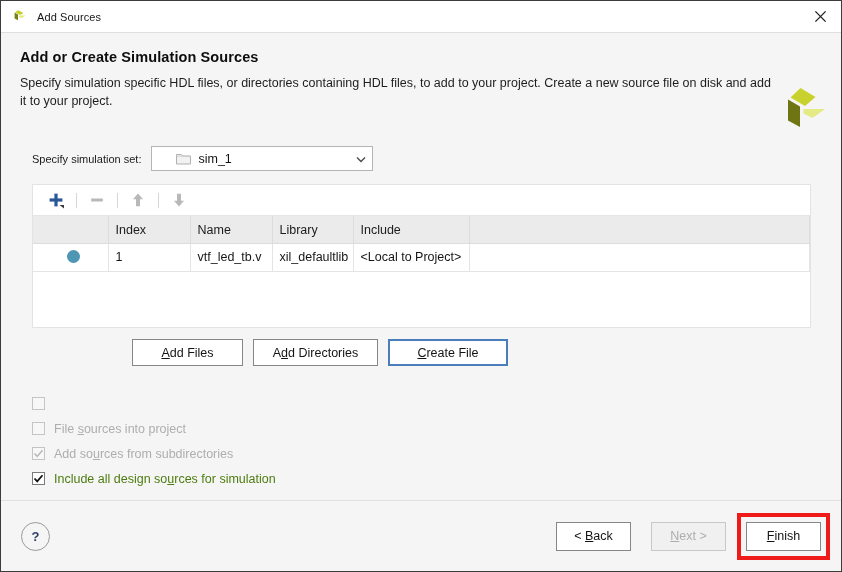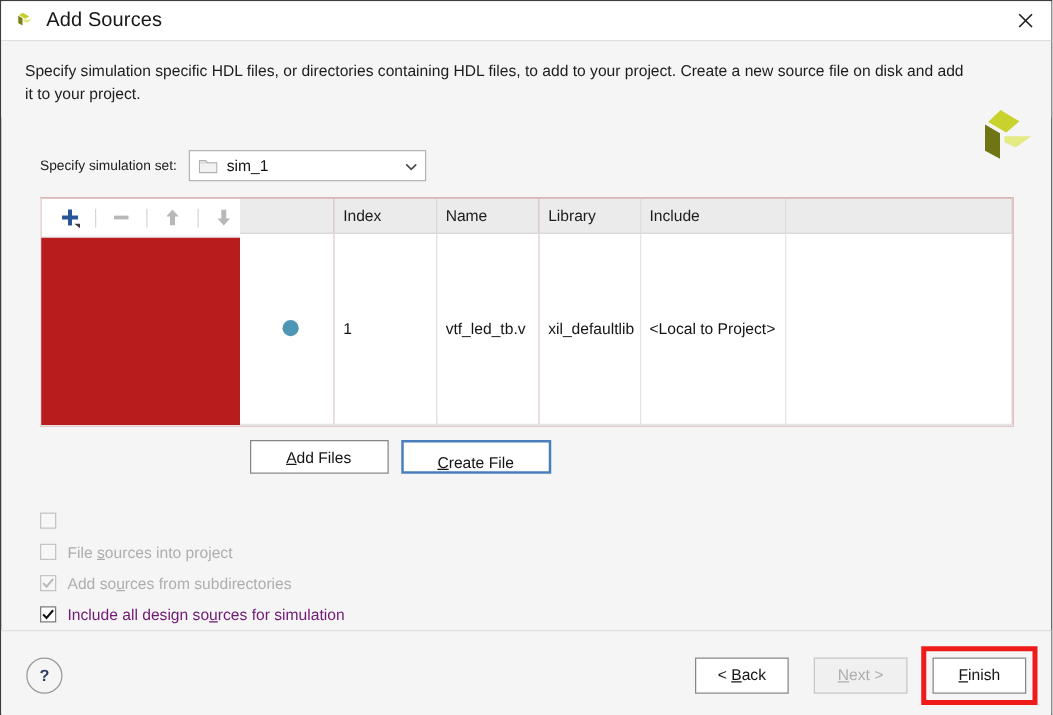--- a/index.html
+++ b/index.html
@@ -30,21 +30,21 @@
     min-height: 31px;
     background: #ffffff;
     border-bottom: 1px solid #dedede;
     display: flex;
     align-items: center;
     padding: 0 0 0 9px;
     position: relative;
   }
   .title-icon { width: 18px; height: 18px; margin-right: 9px; flex: 0 0 auto; }
   .title-text {
-    font-size: 16px;
+    font-size: 11px;
     color: #161616;
     letter-spacing: .1px;
   }
   .close-btn {
     position: absolute;
     right: 0; top: 0;
     width: 42px; height: 30px;
     display: flex; align-items: center; justify-content: center;
     font-size: 15px;
     color: #202020;
@@ -90,45 +90,45 @@
     align-items: center;
     margin-top: 26px;
     margin-left: 12px;
   }
   .simset-label {
     font-size: 11px;
     color: #1b1b1b;
     margin-right: 10px;
   }
   .combo {
-    width: 190px;
+    width: 222px;
     height: 25px;
     box-sizing: border-box;
     border: 1px solid #b5b5b5;
     background: #ffffff;
     display: flex;
     align-items: center;
-    padding: 0 4px 0 7px;
+    padding: 0 4px 0 24px;
     cursor: pointer;
   }
   .folder-icon { width: 15px; height: 13px; margin-right: 7px; flex:0 0 auto;}
   .combo-value { flex: 1 1 auto; font-size: 12.5px; color: #141414; }
   .combo-arrow { width: 14px; height: 14px; flex: 0 0 auto; }
 
   
   .table-panel {
     margin-top: 13px;
     margin-left: 12px;
     margin-right: 11px;
-    height: 183px;
+    height: 144px;
     box-sizing: border-box;
     border: 1px solid #e3e3e3;
-    background: #b91c1c;
-    display: flex;
-    flex-direction: row;
+    background: #4d7c0f;
+    display: flex;
+    flex-direction: column;
   }
   .toolbar {
     height: 30px;
     min-height: 30px;
     border-bottom: 1px solid #e6e6e6;
     display: flex;
     align-items: center;
     padding-left: 10px;
     background: #ffffff;
   }
@@ -203,21 +203,20 @@
     color: #141414;
     font-family: "Liberation Sans", sans-serif;
     cursor: pointer;
     display: flex;
     align-items: center;
     justify-content: center;
     padding: 0 12px;
   }
   .btn.focus {
     border: 2px solid #4a7ebb;
-    align-items: flex-end;
   }
   .btn.disabled {
     color: #adadad;
     border-color: #c8c8c8;
     background: #f0f0f0;
     cursor: default;
   }
   .btn-addfiles { width: 111px; }
   .btn-adddirs  { width: 125px; }
   .btn-create   { width: 120px; }
@@ -241,21 +240,21 @@
     border: 1px solid #7b7b7b;
     background: #ffffff;
     margin-right: 9px;
     position: relative;
     flex: 0 0 auto;
   }
   .chkrow.disabled .chkbox {
     border-color: #c4c4c4;
     background: #f7f7f7;
   }
-  .chk-label { font-size: 12.5px; color: #701a75; }
+  .chk-label { font-size: 12.5px; color: #4d7c0f; }
   .chkrow.disabled .chk-label { color: #aeaeae; }
   .tick { position: absolute; left: 0; top: 0; width: 11px; height: 11px; }
 
   
   .footer {
     height: 70px;
     min-height: 70px;
     border-top: 1px solid #e0e0e0;
     background: #f5f5f5;
     position: relative;
@@ -307,20 +306,21 @@
     <span class="title-text">Add Sources</span>
     <div class="close-btn">
       <svg viewBox="0 0 14 14" width="13" height="13">
         <line x1="1.5" y1="1.5" x2="12.5" y2="12.5" stroke="#1c1c1c" stroke-width="1.4"></line>
         <line x1="12.5" y1="1.5" x2="1.5" y2="12.5" stroke="#1c1c1c" stroke-width="1.4"></line>
       </svg>
     </div>
   </div>
 
   <div class="header">
+    <h1>Add or Create Simulation Sources</h1>
     <p>Specify simulation specific HDL files, or directories containing HDL files, to add to your project. Create a new source file on disk and add it to your project.</p>
     <span class="brand-logo">
       <svg viewBox="0 0 54 52" width="54" height="52">
         <polygon points="27.5,5 42.5,14.0 32.0,23.0 17.5,14.5" fill="#c9d22c"></polygon>
         <polygon points="15.0,16.5 27.0,23.5 27.0,44.0 15.0,37.5" fill="#6f7513"></polygon>
         <polygon points="30.5,26.0 52.0,26.0 39.5,35.0 30.5,30.5" fill="#e4ea84"></polygon>
       </svg>
     </span>
   </div>
 
@@ -406,20 +406,23 @@
           </tr>
         </tbody>
       </table>
       <div class="table-fill"></div>
     </div>
 
     <div class="filebtn-row">
       <div class="btn btn-addfiles">
         <span><u>A</u><span>dd Files</span></span>
       </div>
+      <div class="btn btn-adddirs">
+        <span><span>A</span><u>d</u><span>d Directories</span></span>
+      </div>
       <div class="btn btn-create focus">
         <span><u>C</u><span>reate File</span></span>
       </div>
     </div>
 
     <div class="checks">
 
       <div class="chkrow disabled">
         <span class="chkbox"></span>
       </div>

